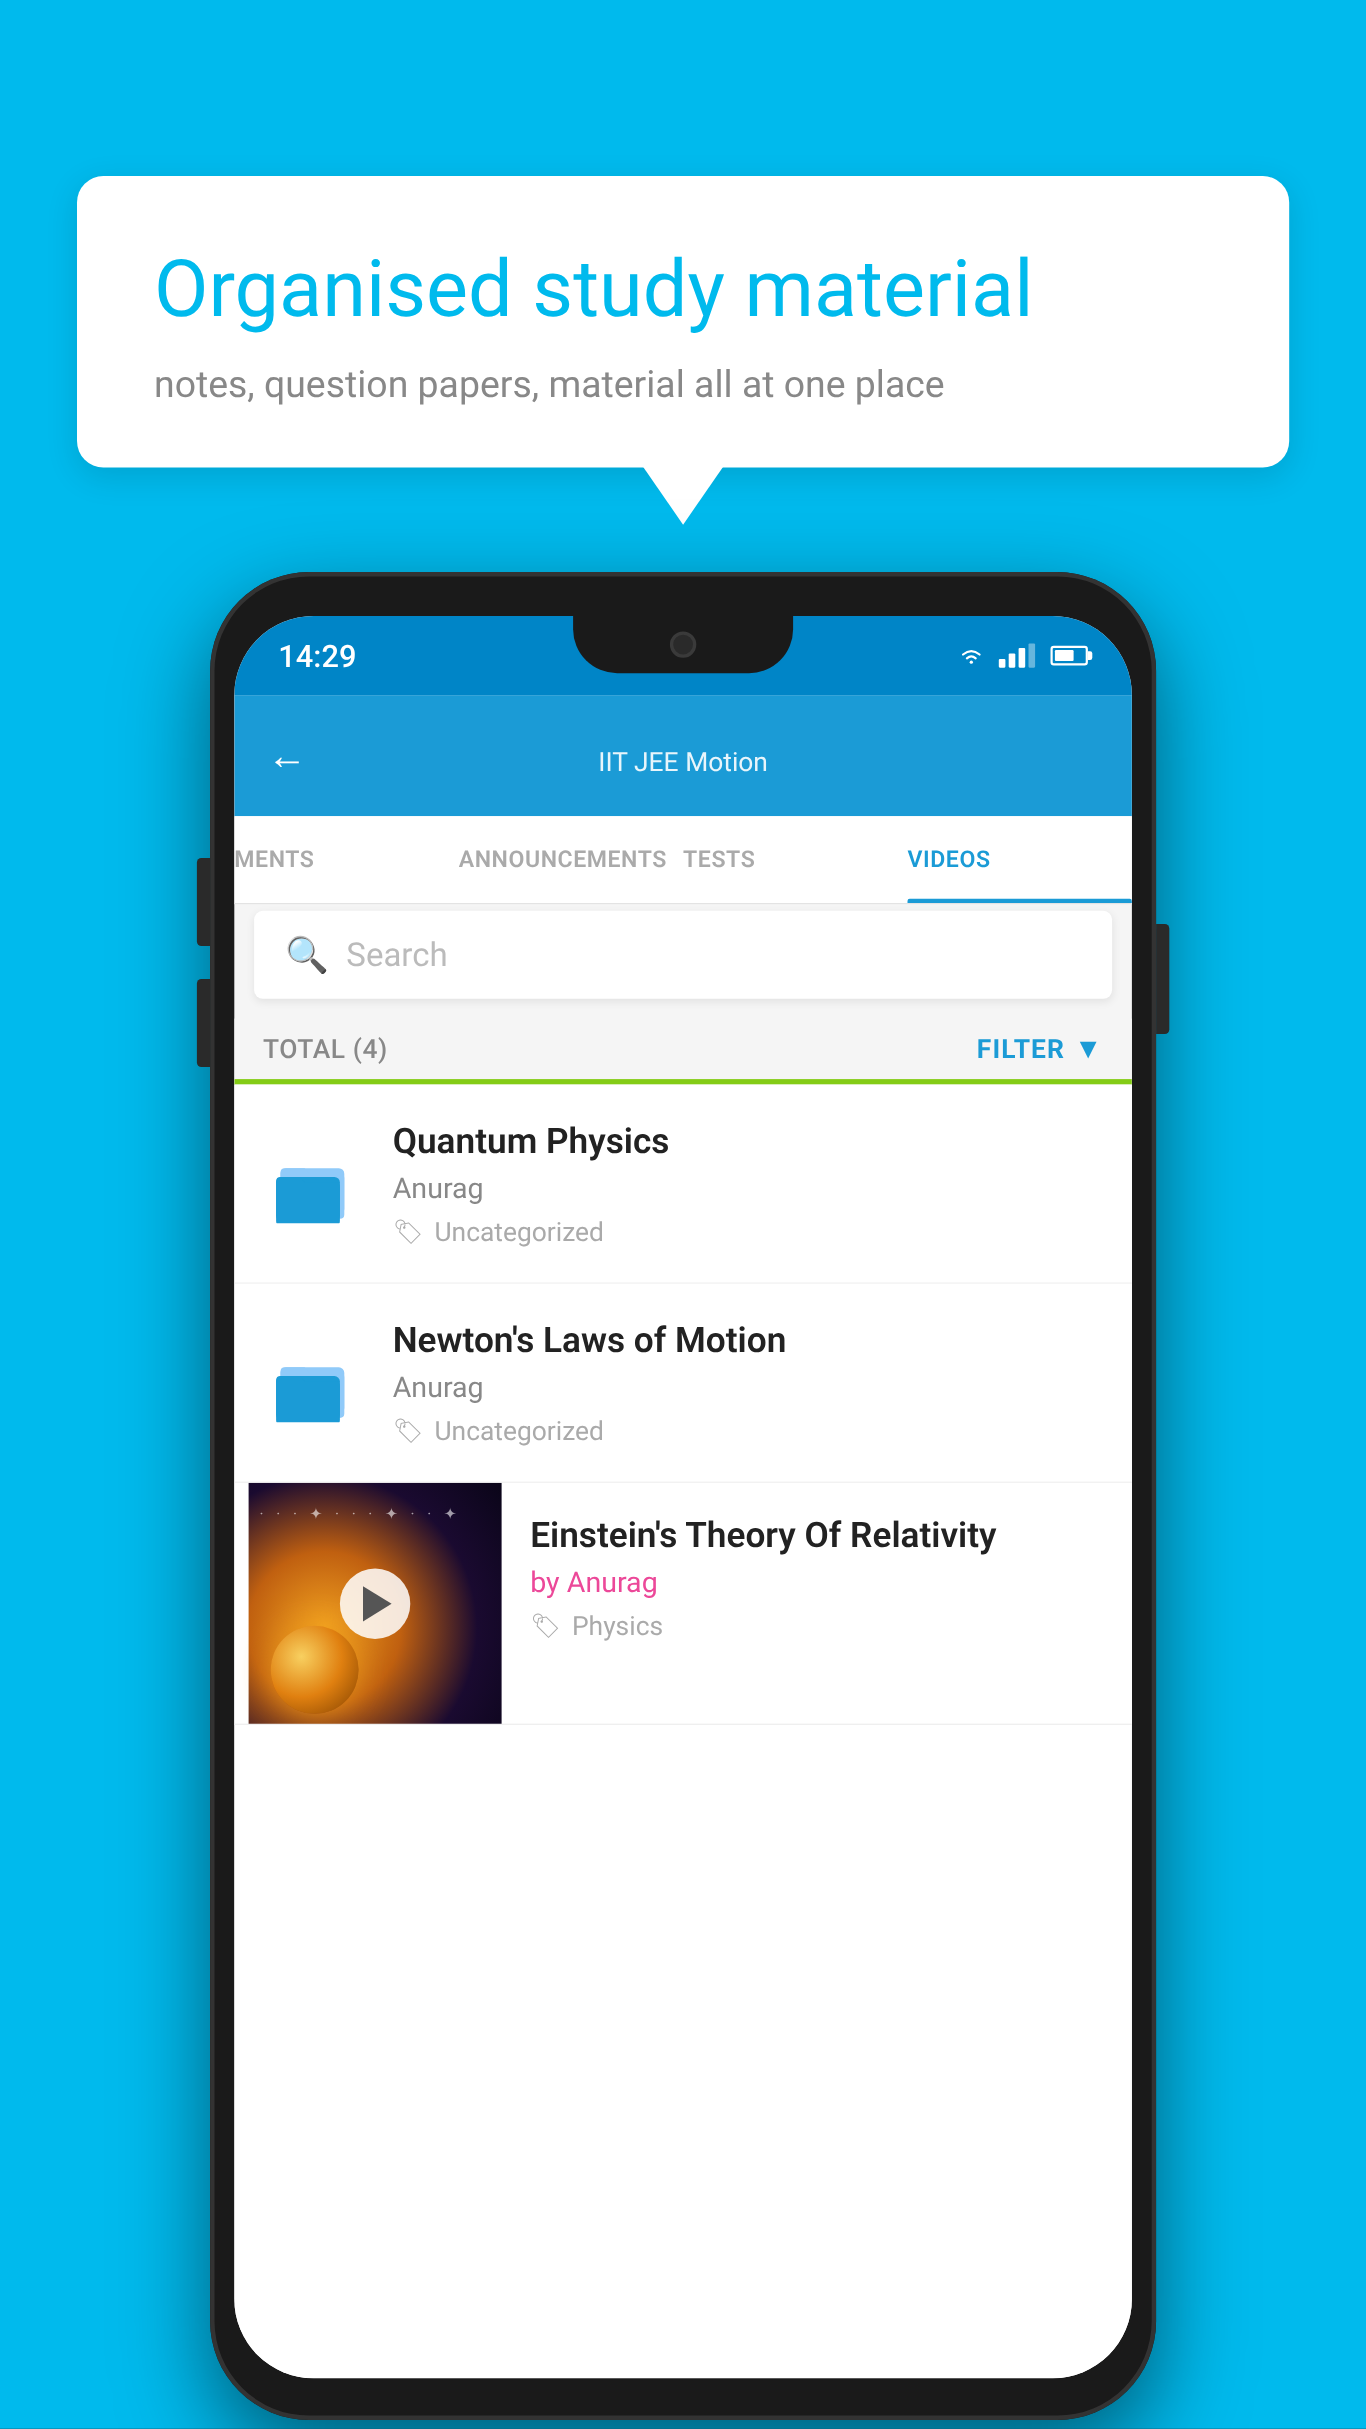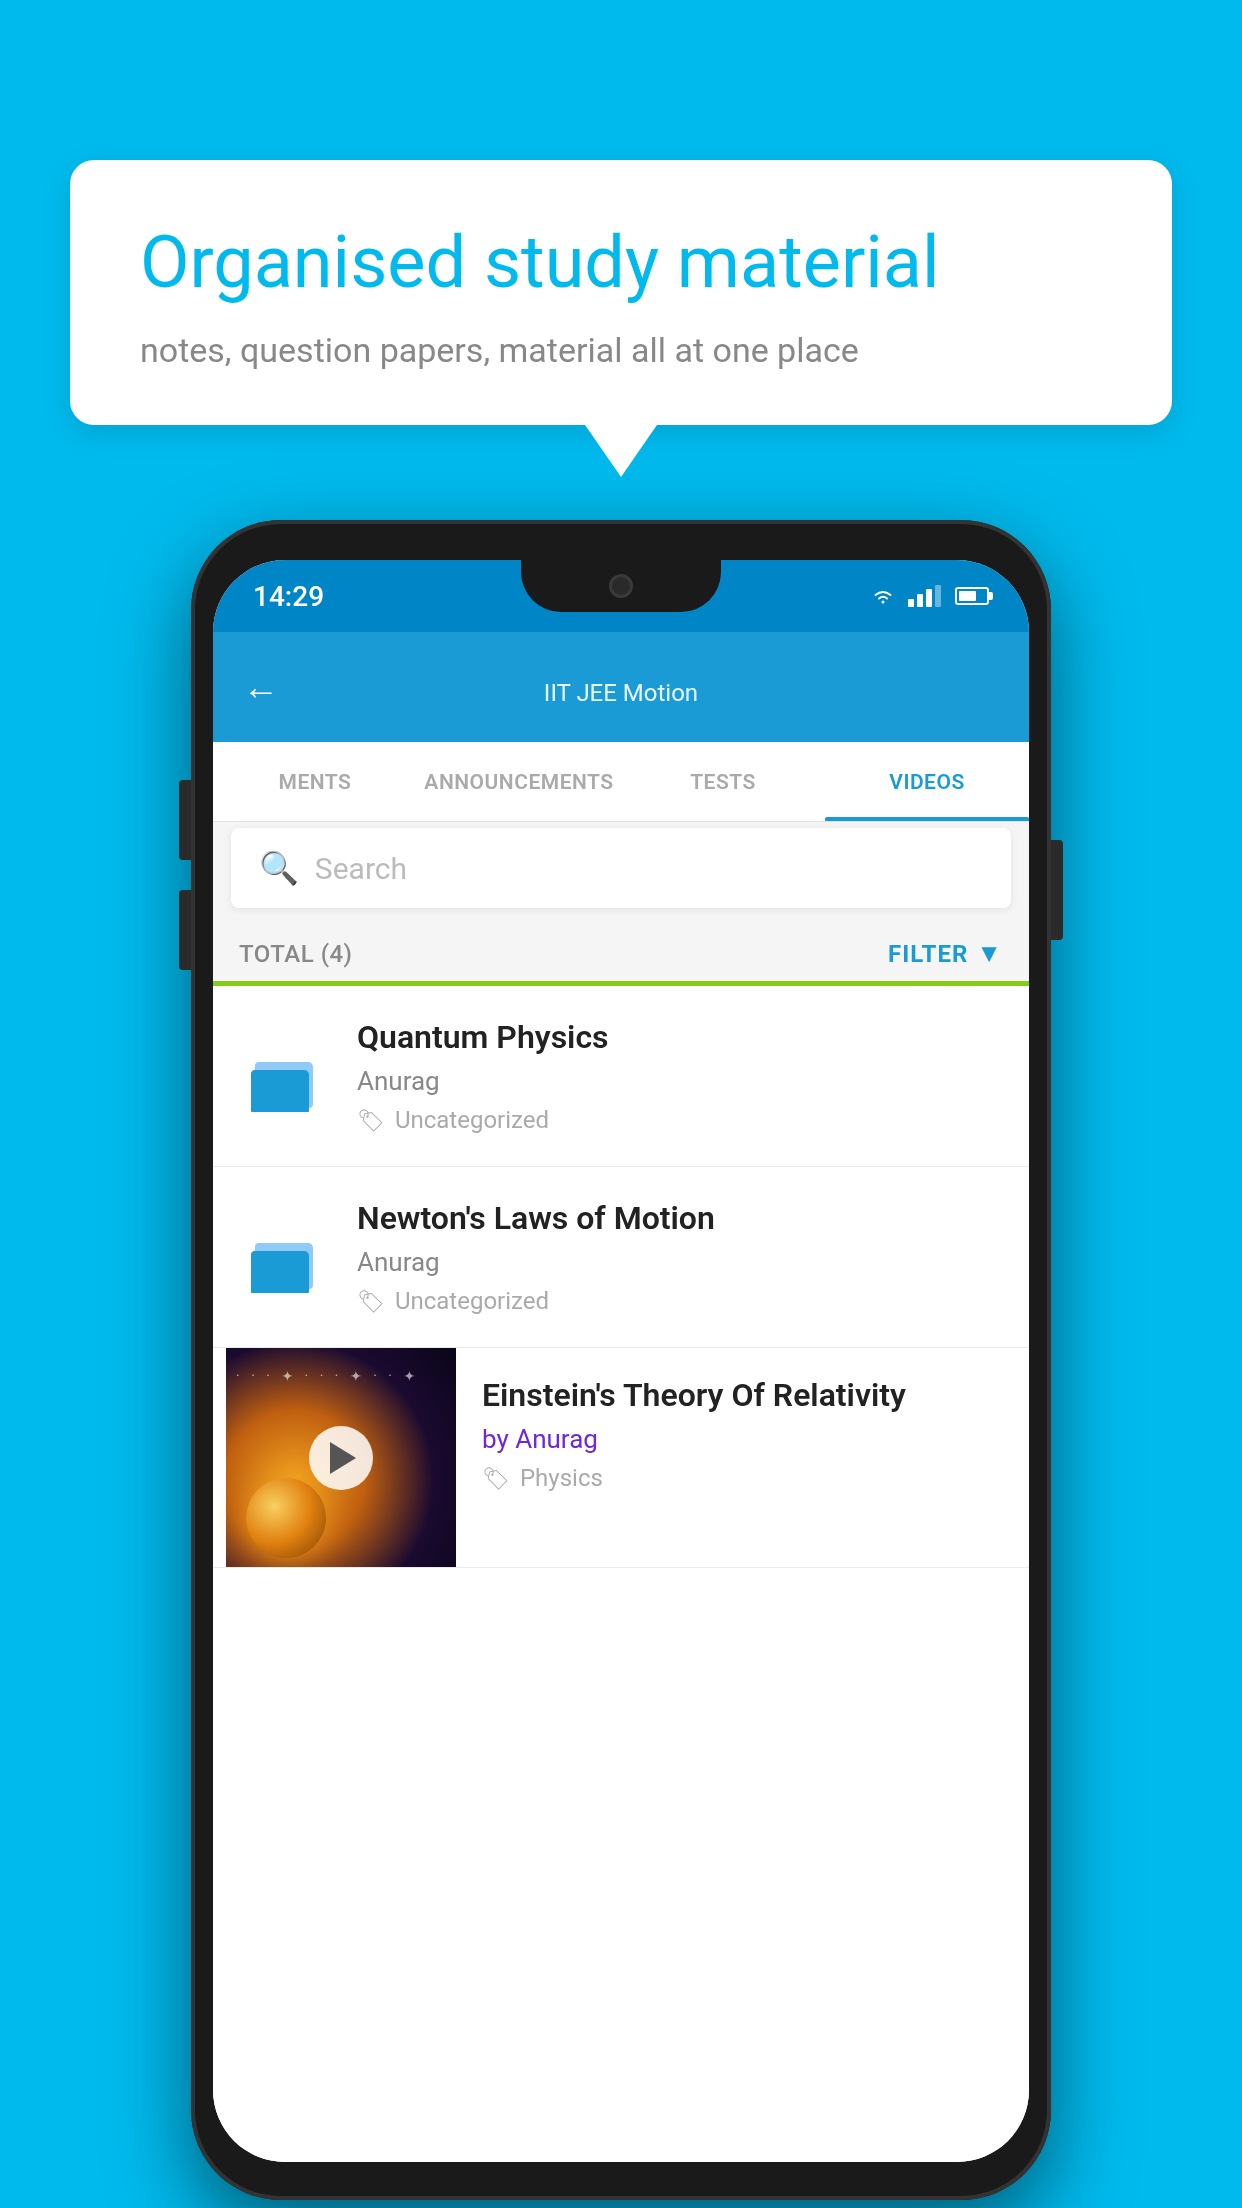--- a/index.html
+++ b/index.html
@@ -257,21 +257,20 @@
       display: flex;
       align-items: center;
       border-bottom: 1px solid #e0e0e0;
     }
 
     .tab-item {
       flex: 1;
       height: 100%;
       display: flex;
       align-items: center;
-      justify-content: center;
       font-size: 21px;
       font-weight: 600;
       color: #aaa;
       letter-spacing: 0.5px;
       cursor: pointer;
       position: relative;
     }
 
     .tab-item.active {
       color: #1B9BD6;
@@ -478,21 +477,21 @@
 
     .thumb-title {
       font-size: 32px;
       font-weight: 600;
       color: #222;
       margin-bottom: 10px;
     }
 
     .thumb-author {
       font-size: 26px;
-      color: #6d28d9;
+      color: #ec4899;
       margin-bottom: 10px;
     }
 
     .thumb-tag {
       display: flex;
       align-items: center;
       gap: 10px;
       color: #aaa;
       font-size: 24px;
     }

